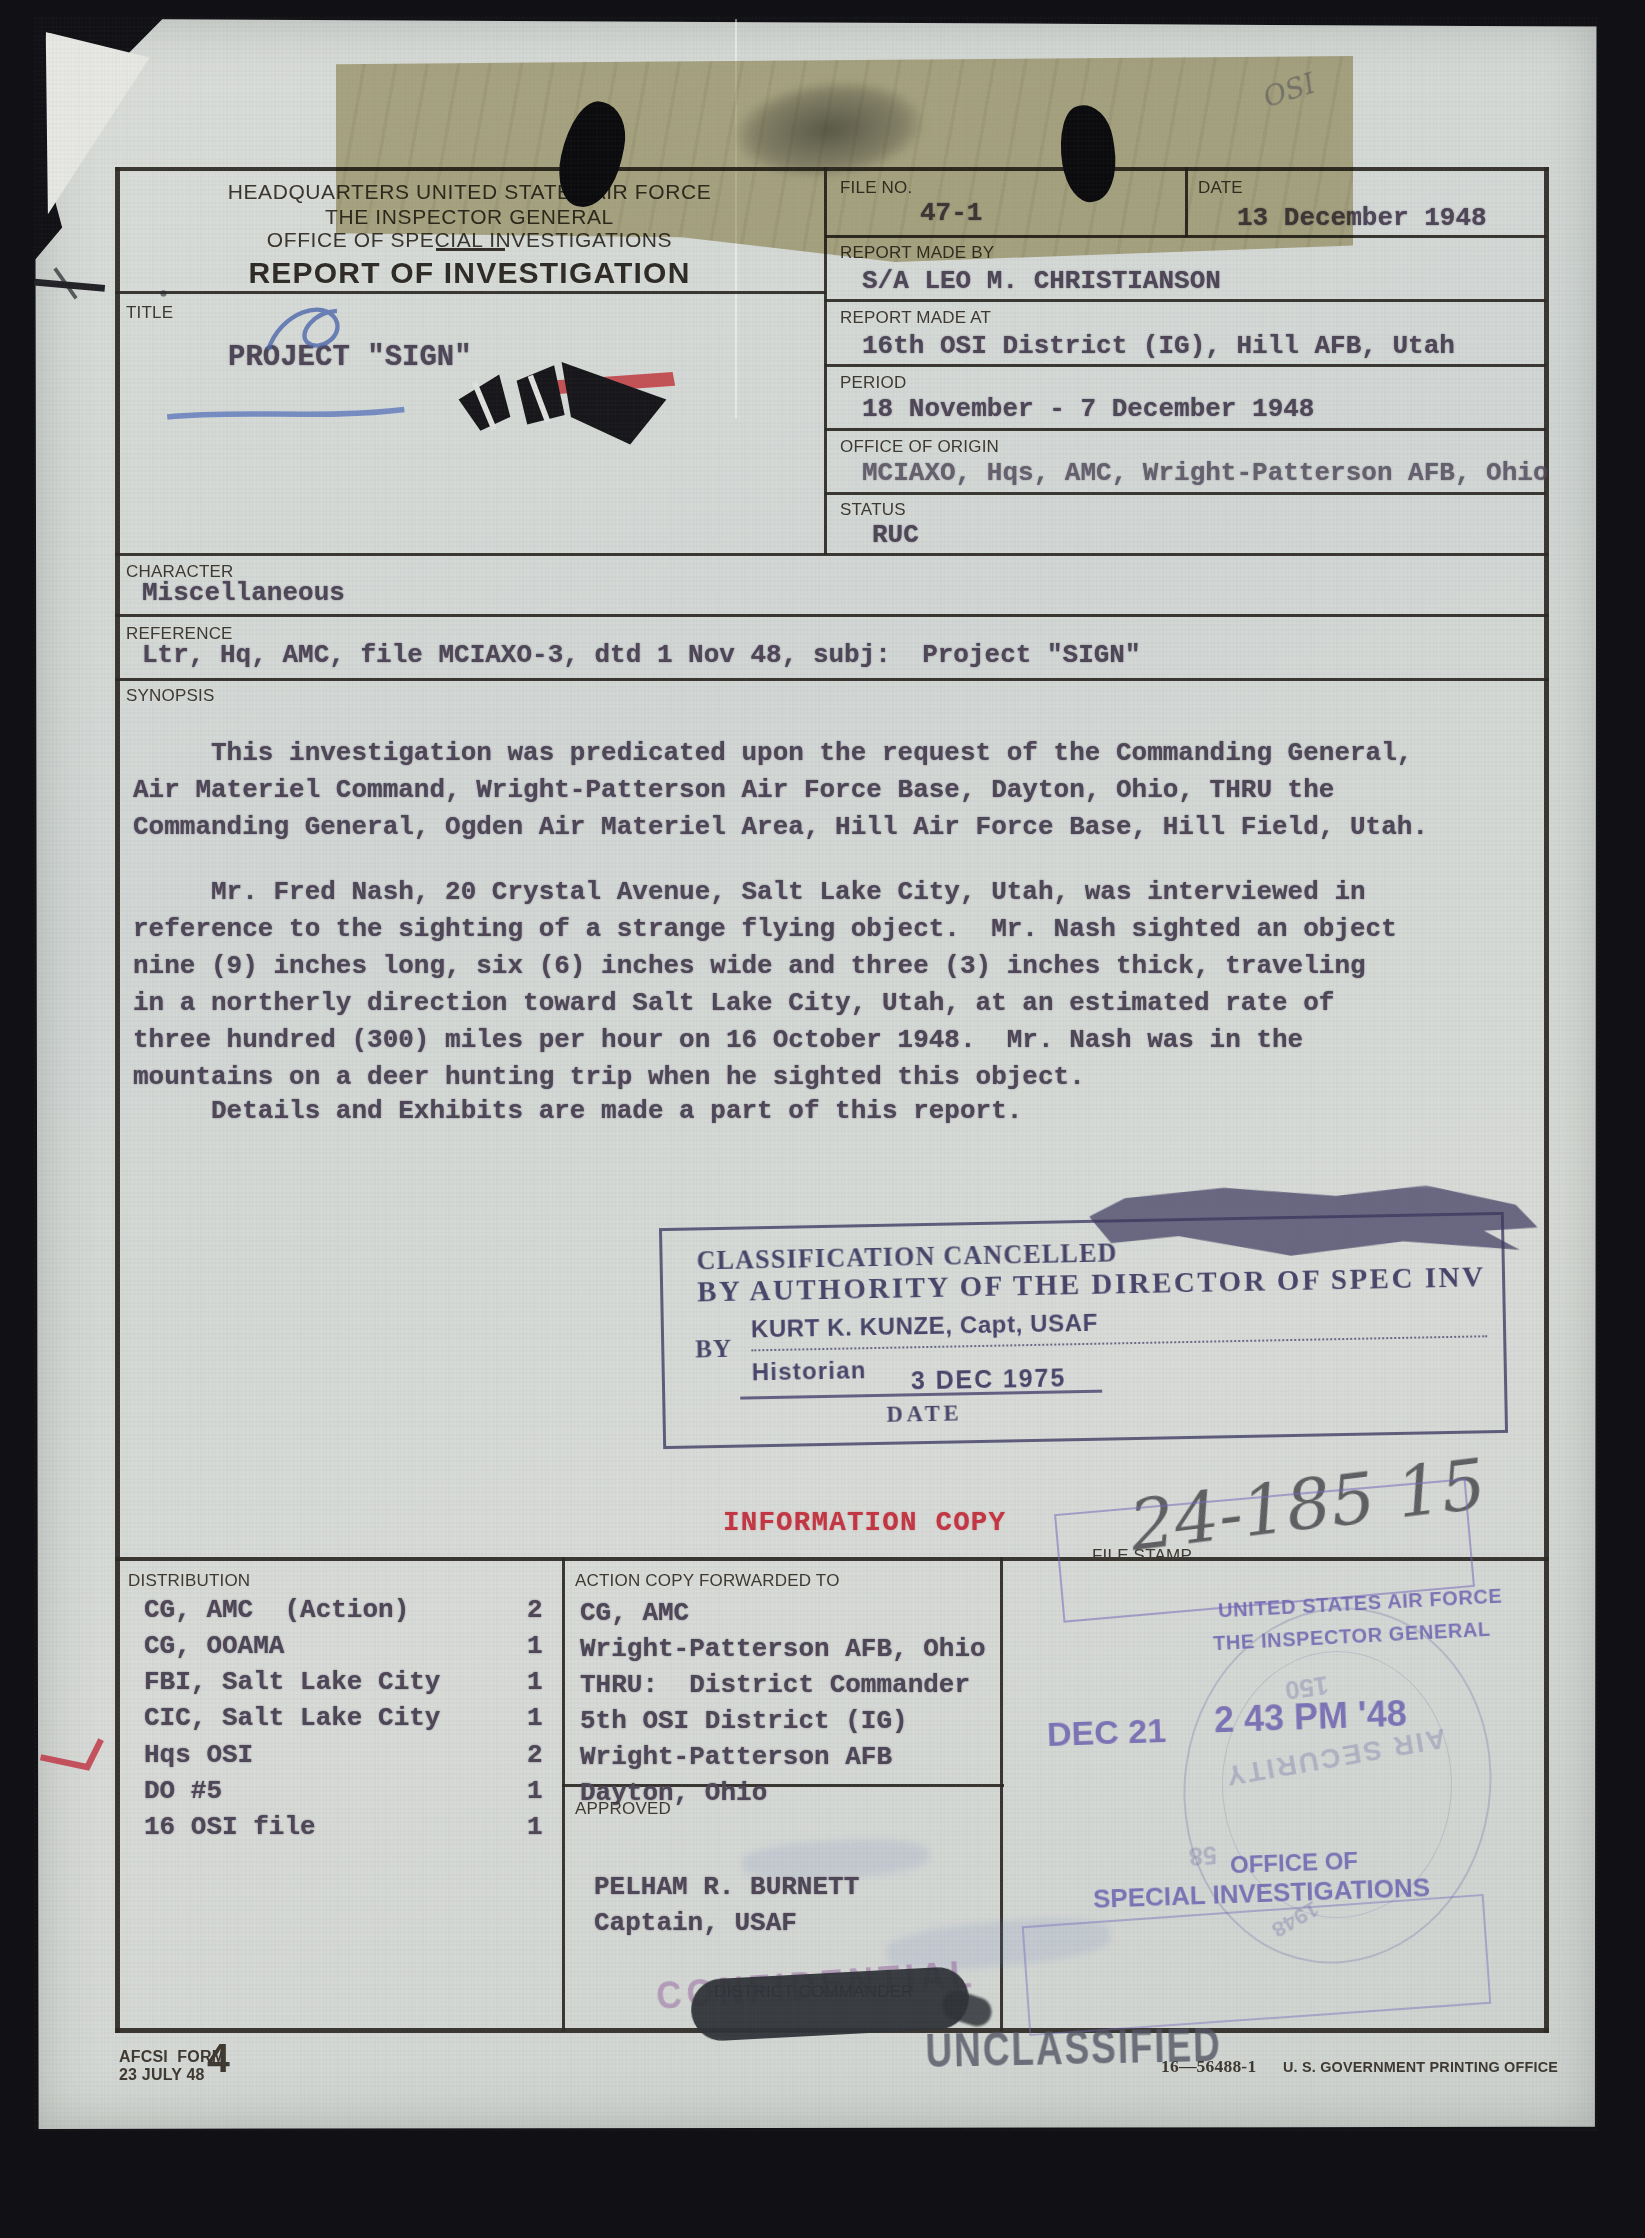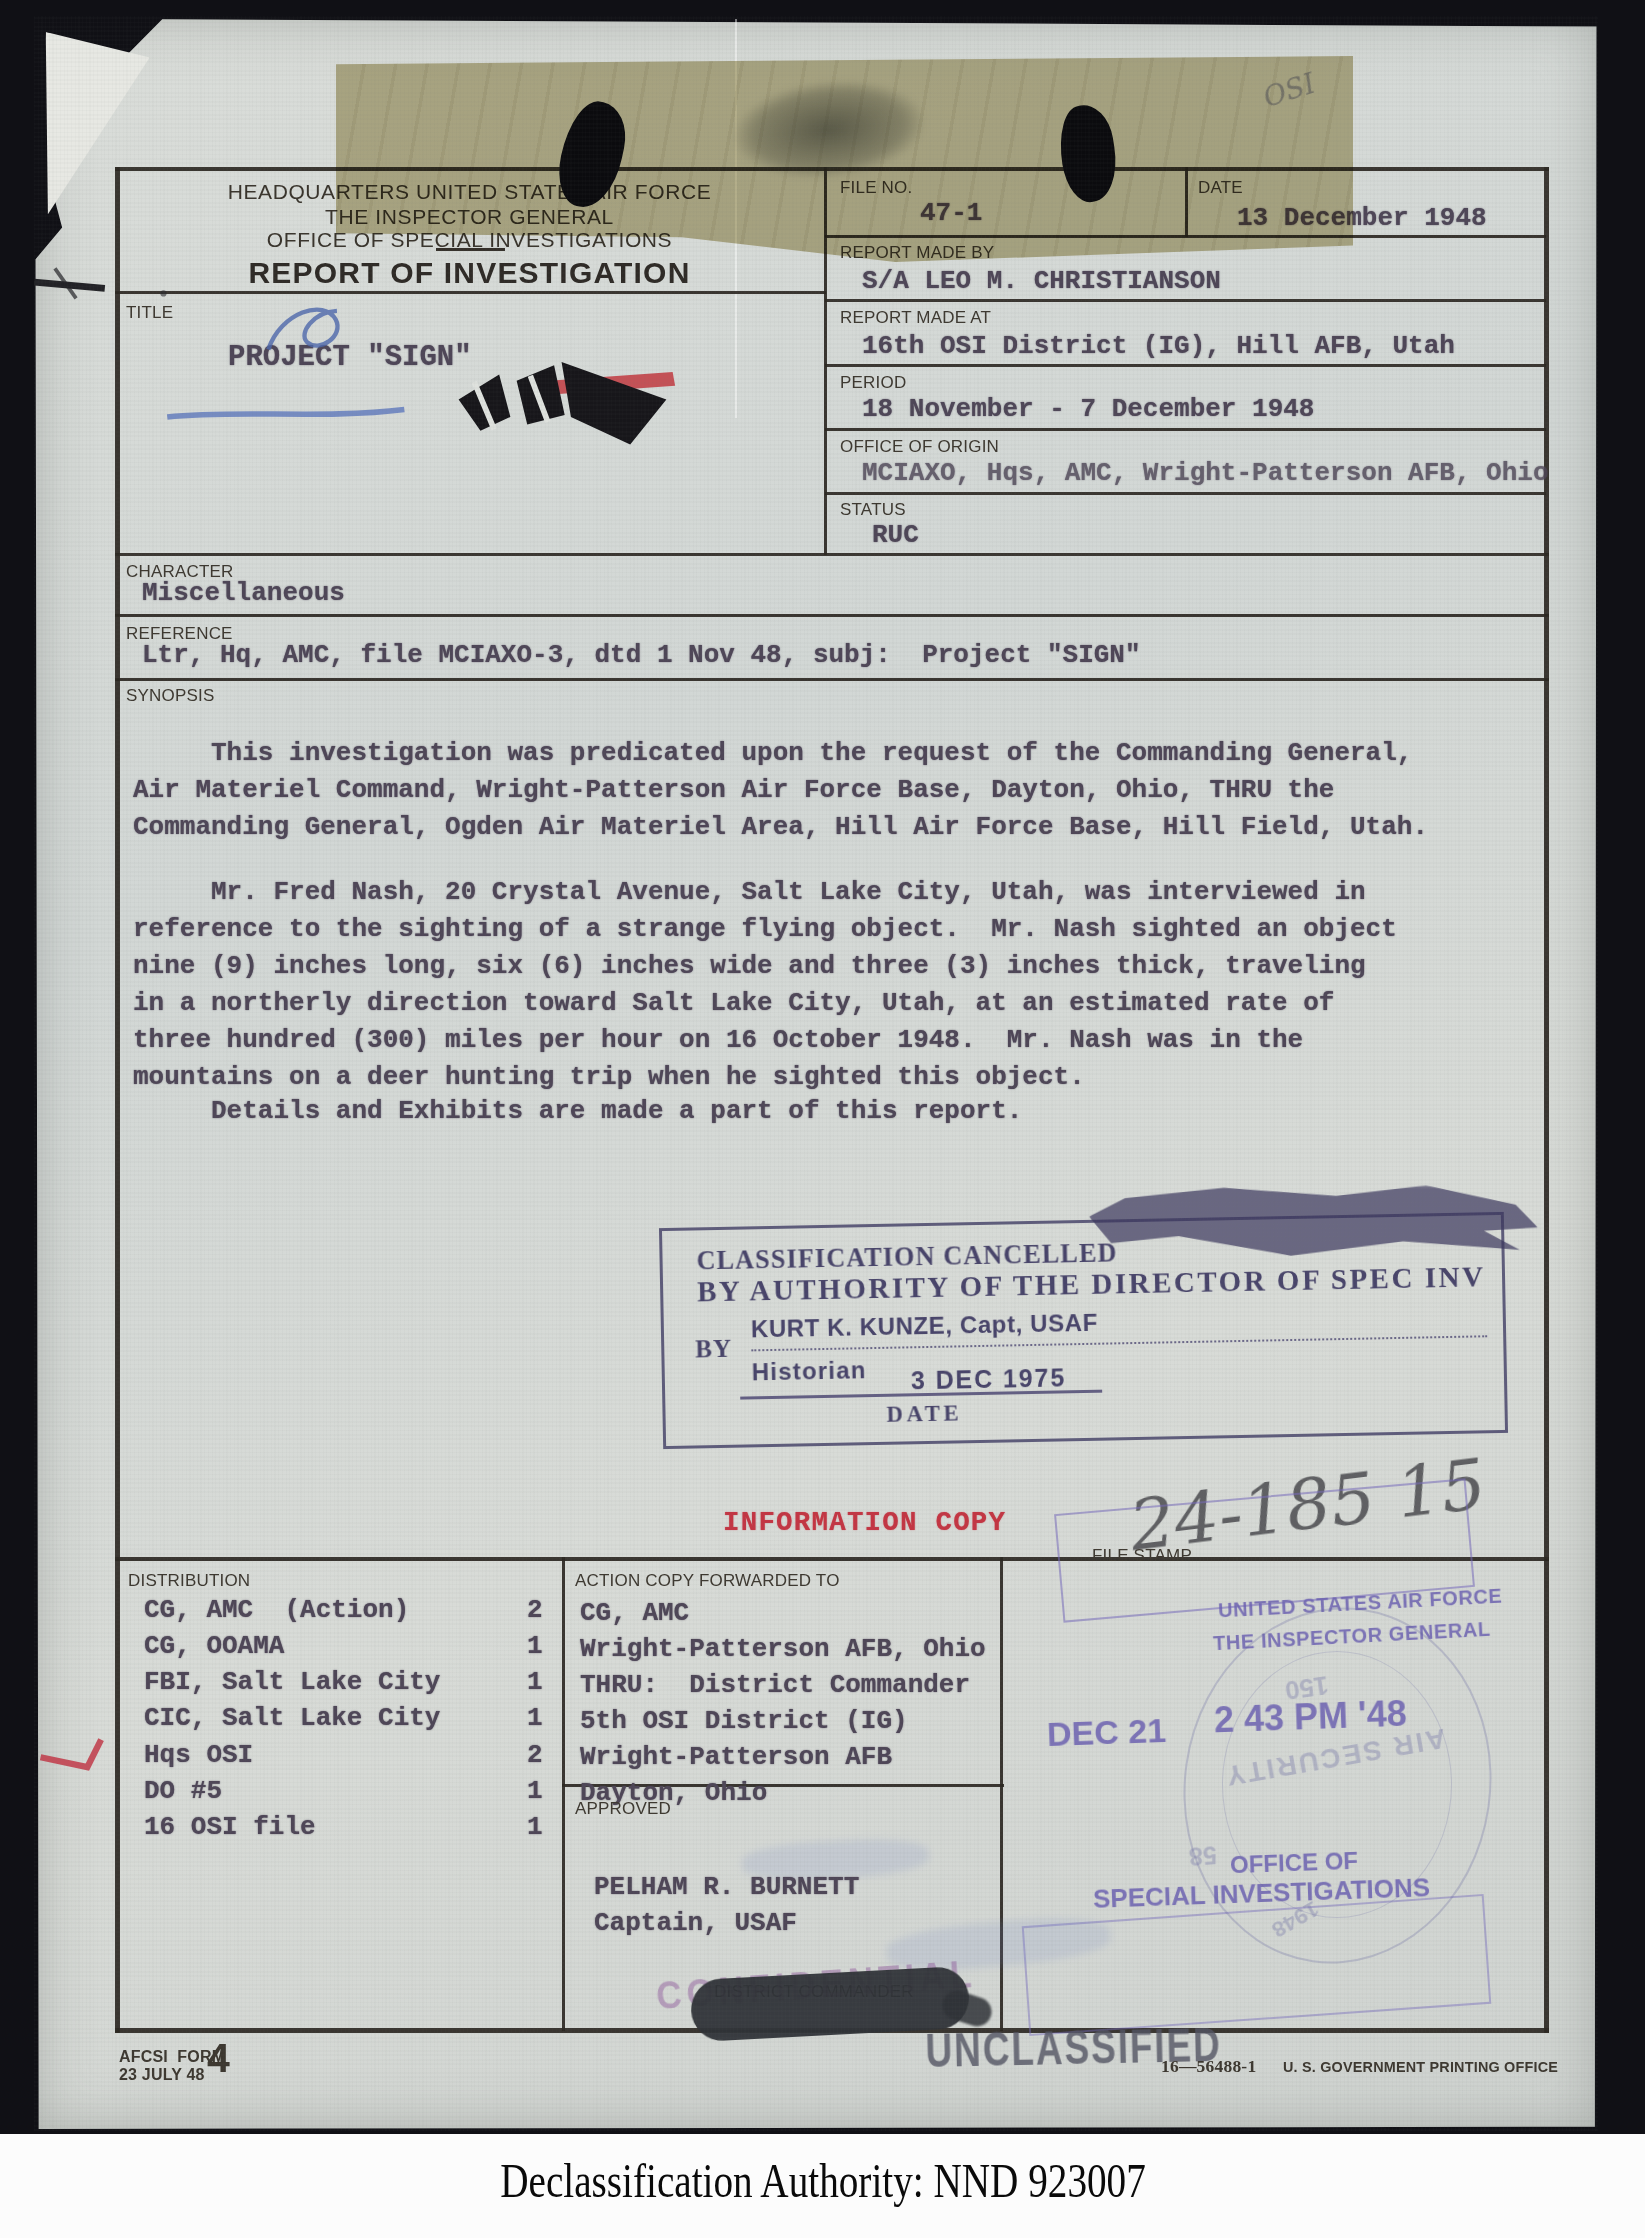--- a/index.html
+++ b/index.html
@@ -216,17 +216,14 @@
 
   <div class="tape"></div>
   <div class="tape-wrinkle"></div>
   <div class="tape-smudge"></div>
   <div class="hole" style="left:562px;top:101px;width:60px;height:107px;transform:rotate(12deg)"></div>
   <div class="hole" style="left:1061px;top:105px;width:54px;height:97px;transform:rotate(-9deg)"></div>
   <div class="pencil" style="left:1263px;top:74px;font-size:27.5px;transform:rotate(-18deg);color:rgba(75,75,82,.55)">OSI</div>
 
   <div class="grain"></div>
 
-  <div class="declass">
-    <span>Declassification Authority: NND 923007</span>
-  </div>
 </div>
 
 
 </body></html>

